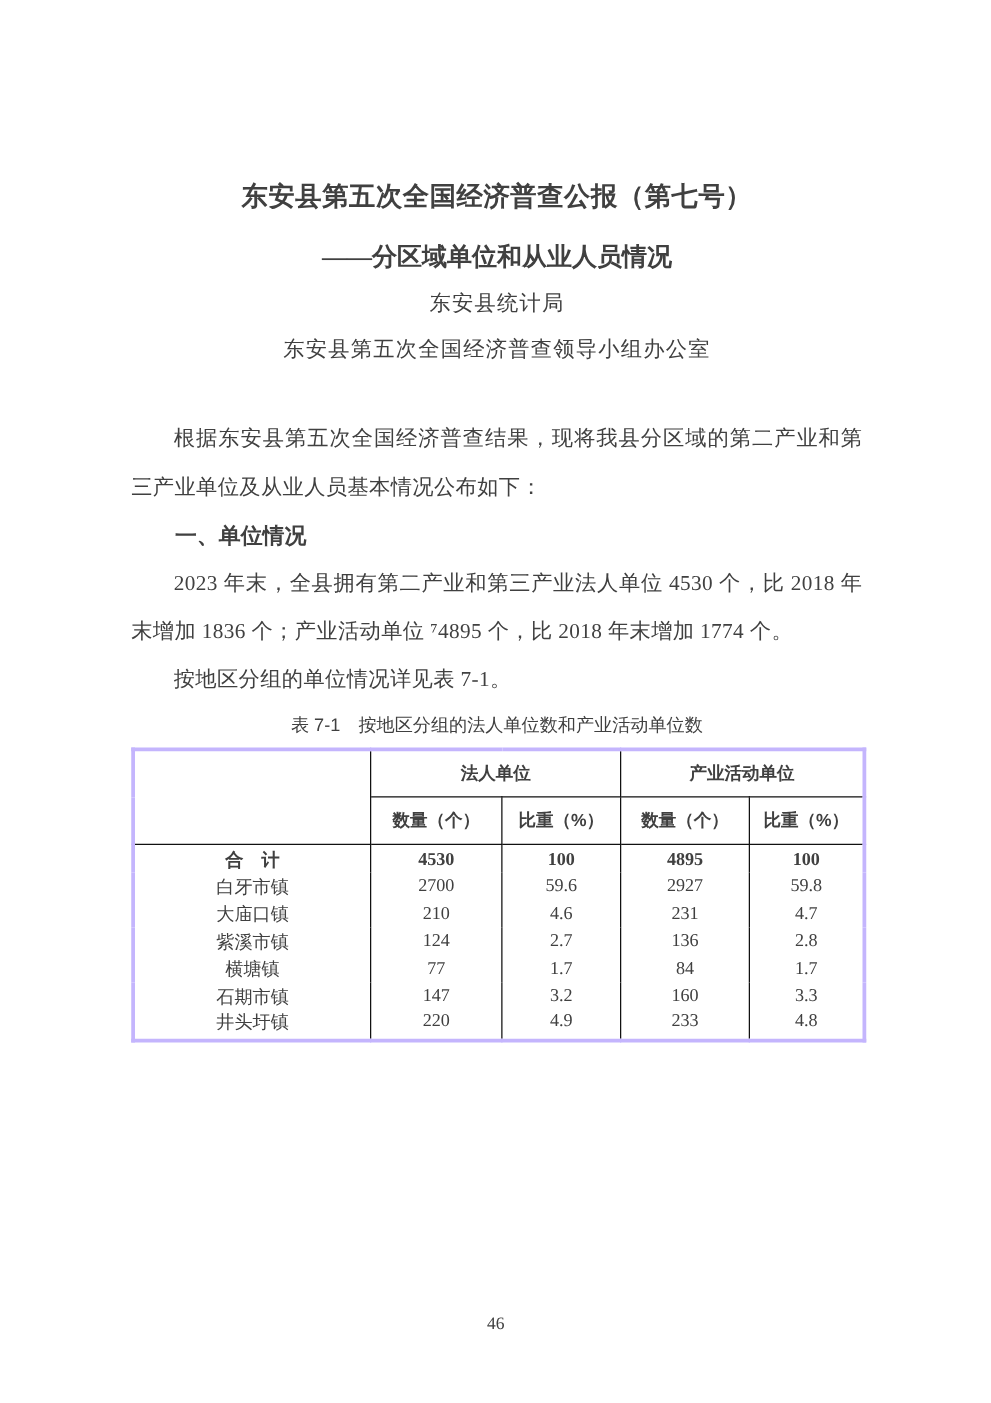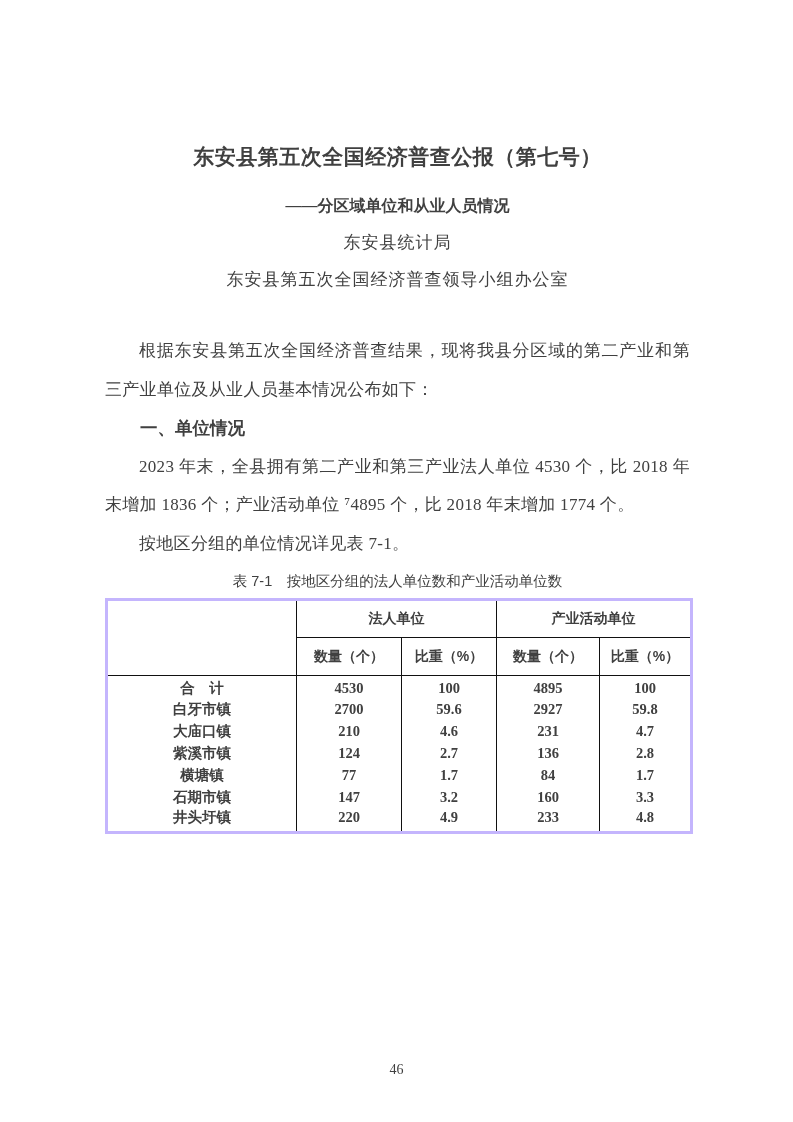--- a/index.html
+++ b/index.html
@@ -19,21 +19,21 @@
   .doc-title {
     text-align:center;
     font-size:21px;
     font-weight:bold;
     line-height:30px;
     letter-spacing:0.5px;
     font-family:"Liberation Serif", serif;
   }
   .doc-subtitle {
     text-align:center;
-    font-size:16px;
+    font-size:20px;
     font-weight:bold;
     line-height:24px;
     margin-top:22px;
   }
   .doc-org1, .doc-org2 {
     text-align:center;
     font-size:17px;
     line-height:24px;
     margin-top:13px;
     letter-spacing:1px;
@@ -87,29 +87,28 @@
     vertical-align:middle;
   }
   table.data-table tbody td {
     border-left:1px solid #111;
     border-right:1px solid #111;
     font-size:14.5px;
     height:22px;
     text-align:center;
     vertical-align:middle;
     font-family:"Liberation Serif", serif;
-    font-weight:bold;
   }
   table.data-table tbody tr.total-row td { font-weight:bold; }
   table.data-table tbody tr:first-child td { padding-top:3px; }
   table.data-table tbody tr:last-child td { padding-bottom:4px; }
 
   .page-number {
     position:absolute;
-    bottom:44px;
+    bottom:54px;
     left:0;
     width:100%;
     text-align:center;
     font-size:14px;
     font-family:"Liberation Serif", serif;
   }
 </style>
 </head>
 <body>
 

